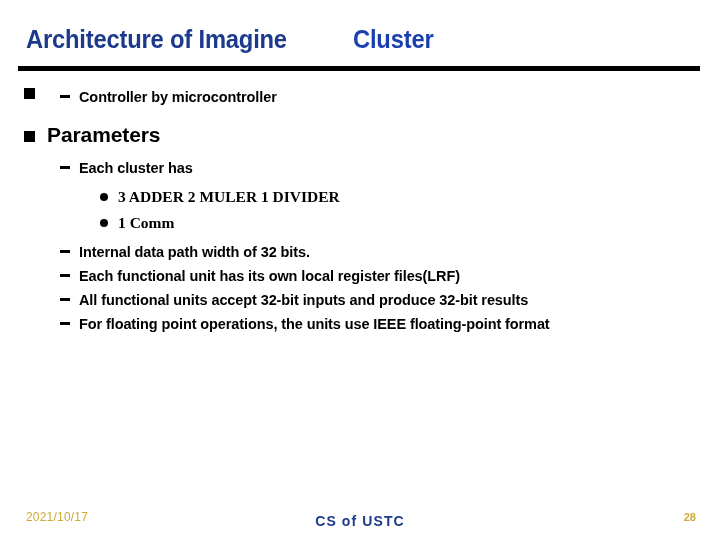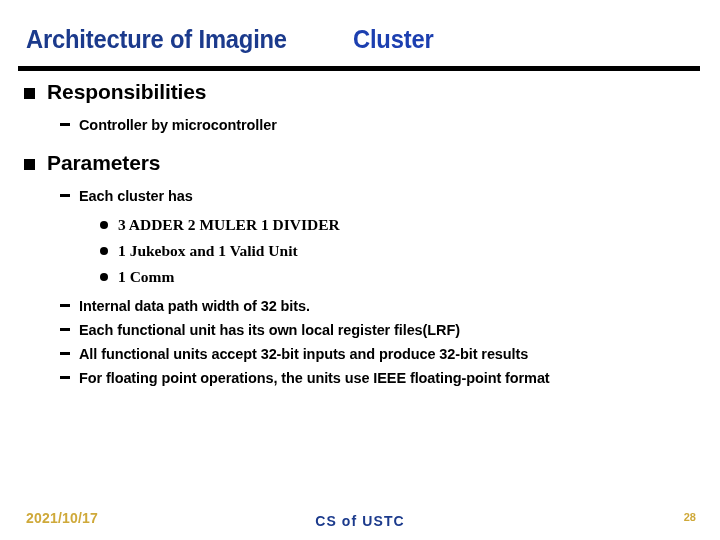--- a/index.html
+++ b/index.html
@@ -127,22 +127,22 @@
 
   .gap-sec { height: 12px; }
   .gap-sm  { height: 7px; }
   .gap-xs  { height: 4px; }
 
   
   .footer-date {
     position: absolute;
     left: 26px;
     top: 510px;
-    font-size: 14px;
-    font-weight: bold;
+    font-size: 12px;
+    font-weight: normal;
     color: #cfa93a;
     letter-spacing: 0.2px;
   }
   .footer-center {
     position: absolute;
     left: 0;
     top: 513px;
     width: 720px;
     text-align: center;
     font-size: 14px;
@@ -168,21 +168,20 @@
     <span class="title-main">Architecture of Imagine</span>
     <span class="title-sub">Cluster</span>
   </div>
 
   <div class="title-rule"></div>
 
   <div class="content">
 
     <div class="lvl1">
       <span class="mk"></span>
-      <span>Responsibilities</span>
     </div>
     <div class="gap-sm"></div>
     <div class="lvl2">
       <span class="mk"></span>
       <span>Controller by microcontroller</span>
     </div>
 
     <div class="gap-sec"></div>
 
     <div class="lvl1">
@@ -193,24 +192,20 @@
     <div class="lvl2">
       <span class="mk"></span>
       <span>Each cluster has</span>
     </div>
 
     <div class="gap-xs"></div>
 
     <div class="lvl3">
       <span class="mk"></span>
       <span>3 ADDER 2 MULER 1 DIVIDER</span>
-    </div>
-    <div class="lvl3">
-      <span class="mk"></span>
-      <span>1 Jukebox and 1 Valid Unit</span>
     </div>
     <div class="lvl3">
       <span class="mk"></span>
       <span>1 Comm</span>
     </div>
 
     <div class="gap-xs"></div>
 
     <div class="lvl2">
       <span class="mk"></span>

